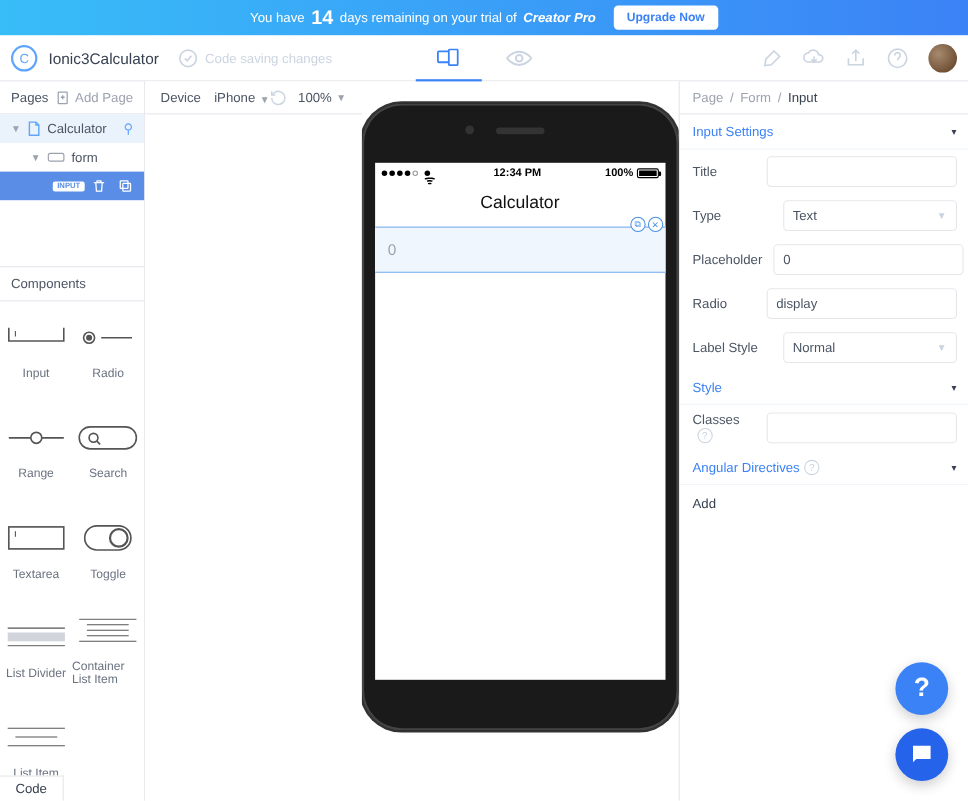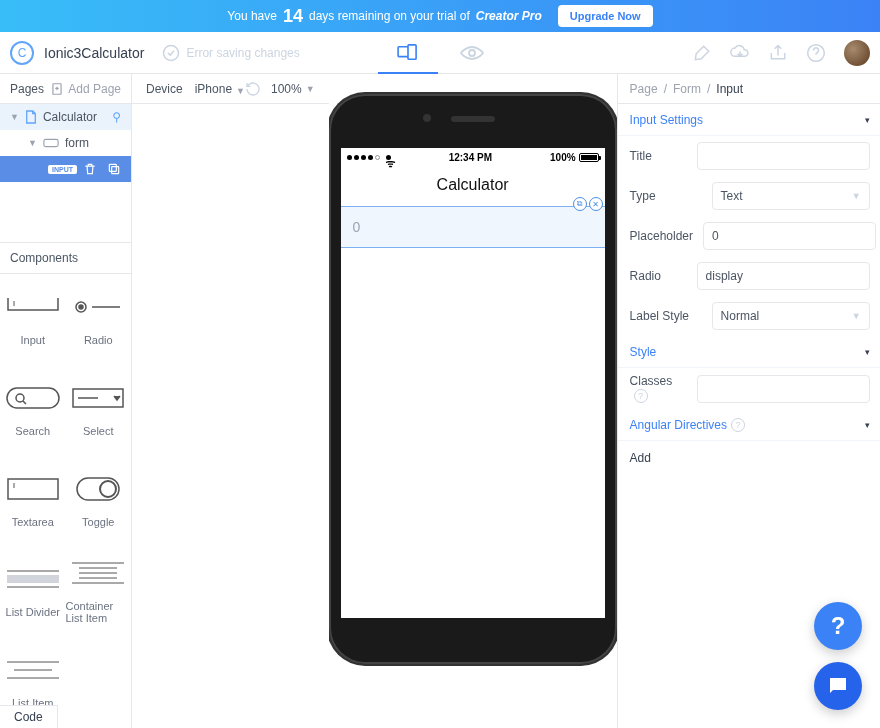--- a/index.html
+++ b/index.html
@@ -117,21 +117,21 @@
 </div>
 
 <div class="toolbar">
   <div class="logo-circle">C</div>
   <div class="app-title">Ionic3Calculator</div>
   <div class="save-status">
     <svg class="check-icon-svg" viewBox="0 0 24 24" fill="none" stroke="#cbd5e1" stroke-width="2">
         <circle cx="12" cy="12" r="10"></circle>
         <path d="M8 12l3 3 5-6"></path>
       </svg>
-    <span>Error saving changes</span>
+    <span>Code saving changes</span>
   </div>
   <div class="toolbar-center">
     <div class="mode-icon active">
       <svg width="22" height="18" viewBox="0 0 24 20" fill="none" stroke="currentColor" stroke-width="1.8">
           <rect x="1" y="3" width="14" height="11" rx="1"></rect>
           <rect x="12" y="1" width="9" height="16" rx="1" fill="#fff"></rect>
         </svg>
     </div>
     <div class="mode-icon">
       <svg width="24" height="16" viewBox="0 0 24 16" fill="none" stroke="currentColor" stroke-width="1.8">
@@ -219,37 +219,36 @@
             <svg width="48" height="14" viewBox="0 0 48 14" fill="none" stroke="#555" stroke-width="1.5">
               <circle cx="7" cy="7" r="5"></circle>
               <circle cx="7" cy="7" r="2" fill="#555"></circle>
               <path d="M18 7h28"></path>
             </svg>
           </div>
         <div class="comp-label">Radio</div>
       </div>
       <div class="comp-cell">
         <div class="comp-glyph">
+            <svg width="52" height="14" viewBox="0 0 52 14" fill="none" stroke="#555" stroke-width="1.5">
+              <path d="M1 7h50"></path>
+              <circle cx="26" cy="7" r="5" fill="#fff"></circle>
+            </svg>
+          </div>
+        <div class="comp-label">Range</div>
+      </div>
+      <div class="comp-cell">
+        <div class="comp-glyph">
             <svg width="54" height="22" viewBox="0 0 54 22" fill="none" stroke="#555" stroke-width="1.5">
               <rect x="1" y="1" width="52" height="20" rx="10"></rect>
               <circle cx="14" cy="11" r="4"></circle>
               <path d="M17 14l3 3"></path>
             </svg>
           </div>
         <div class="comp-label">Search</div>
-      </div>
-      <div class="comp-cell">
-        <div class="comp-glyph">
-            <svg width="52" height="20" viewBox="0 0 52 20" fill="none" stroke="#555" stroke-width="1.5">
-              <rect x="1" y="1" width="50" height="18"></rect>
-              <path d="M6 10h20"></path>
-              <path d="M42 8l3 4 3-4" fill="#555"></path>
-            </svg>
-          </div>
-        <div class="comp-label">Select</div>
       </div>
       <div class="comp-cell">
         <div class="comp-glyph">
             <svg width="52" height="22" viewBox="0 0 52 22" fill="none" stroke="#555" stroke-width="1.5">
               <rect x="1" y="1" width="50" height="20"></rect>
               <path d="M7 5v5" stroke-width="1"></path>
             </svg>
           </div>
         <div class="comp-label">Textarea</div>
       </div>

